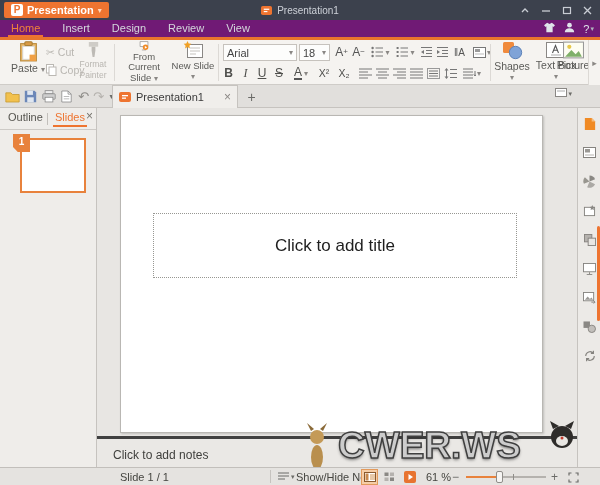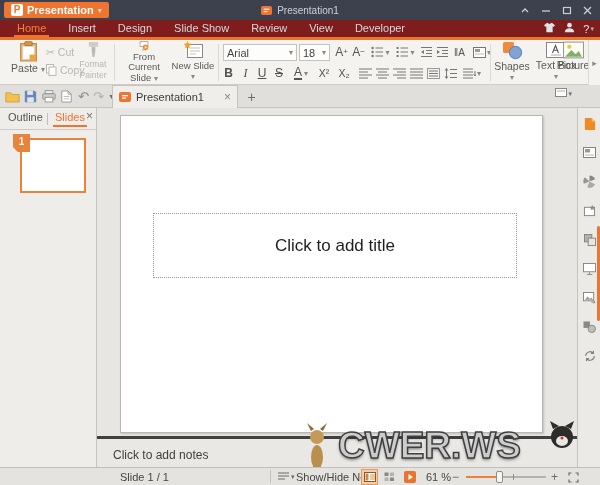--- a/index.html
+++ b/index.html
@@ -10,21 +10,21 @@
 
   
   .titlebar { position:absolute; left:0; top:0; width:600px; height:20px; background:#3c414d; display:flex; align-items:center; }
   .app-btn { position:absolute; left:4px; top:2px; height:16px; background:#ee7430; border-radius:2px; display:flex; align-items:center; padding:0 7px; gap:4px; color:#fff; font-size:11px; font-weight:bold; cursor:default; }
   .app-btn .caret { font-size:8px; color:#ffd9bd; }
   .tb-center { position:absolute; left:0; right:0; top:0; height:20px; display:flex; align-items:center; justify-content:center; gap:5px; color:#cdd1d8; font-size:10px; pointer-events:none; }
   .winctl { position:absolute; right:2px; top:0; height:20px; display:flex; }
   .winctl .wbtn { width:21px; height:20px; display:flex; align-items:center; justify-content:center; }
 
   
-  .menubar { position:absolute; left:0; top:20px; width:600px; height:17px; background:#7f1d1d; display:flex; align-items:center; padding-left:6px; }
+  .menubar { position:absolute; left:0; top:20px; width:600px; height:17px; background:#701a75; display:flex; align-items:center; }
   .mtab { color:#d4d7dc; font-size:11px; padding:0 11px; height:17px; line-height:16px; position:relative; }
   .mtab.active { color:#f0823a; }
   .mtab.active::after { content:""; position:absolute; left:8px; right:8px; bottom:0; height:2px; background:#ee7430; }
   .menubar-right { position:absolute; right:6px; top:20px; height:17px; display:flex; align-items:center; gap:8px; color:#dfe3ea; font-size:11px; }
   .orange-rule { position:absolute; left:0; top:37px; width:600px; height:3px; background:#e8752d; }
 
   
   .ribbon { position:absolute; left:0; top:40px; width:600px; height:45px; background:#f5f3f0; border-bottom:1px solid #cfccc8; font-size:10.5px; color:#5a5a57; }
   .rsep { position:absolute; top:4px; height:37px; width:1px; background:#dcd9d5; }
   .bigbtn { position:absolute; top:1px; height:43px; display:flex; flex-direction:column; align-items:center; justify-content:flex-start; text-align:center; }
@@ -123,24 +123,22 @@
           <path d="M1 1 L8 8 M8 1 L1 8" stroke="#c9cdd4" stroke-width="1.3"></path>
         </svg>
       </div>
   </div>
 </div>
 
 <div class="menubar">
   <div class="mtab active">Home</div>
   <div class="mtab">Insert</div>
   <div class="mtab">Design</div>
-  <div class="mtab">Slide Show</div>
   <div class="mtab">Review</div>
   <div class="mtab">View</div>
-  <div class="mtab">Developer</div>
 </div>
 <div class="menubar-right">
   <span><svg width="13" height="11" viewBox="0 0 16 14">
         <path d="M5 1 L8 2.5 L11 1 L15 4 L13 6.5 L12 5.5 V13 H4 V5.5 L3 6.5 L1 4 Z" fill="#dfe3ea"></path>
       </svg></span>
   <span><svg width="11" height="11" viewBox="0 0 14 14">
         <circle cx="7" cy="4" r="3" fill="#dfe3ea"></circle>
         <path d="M1 13 c0-3.3 2.7-5 6-5 s6 1.7 6 5 z" fill="#dfe3ea"></path>
       </svg></span>
   <span class="row" style="gap:1px">

